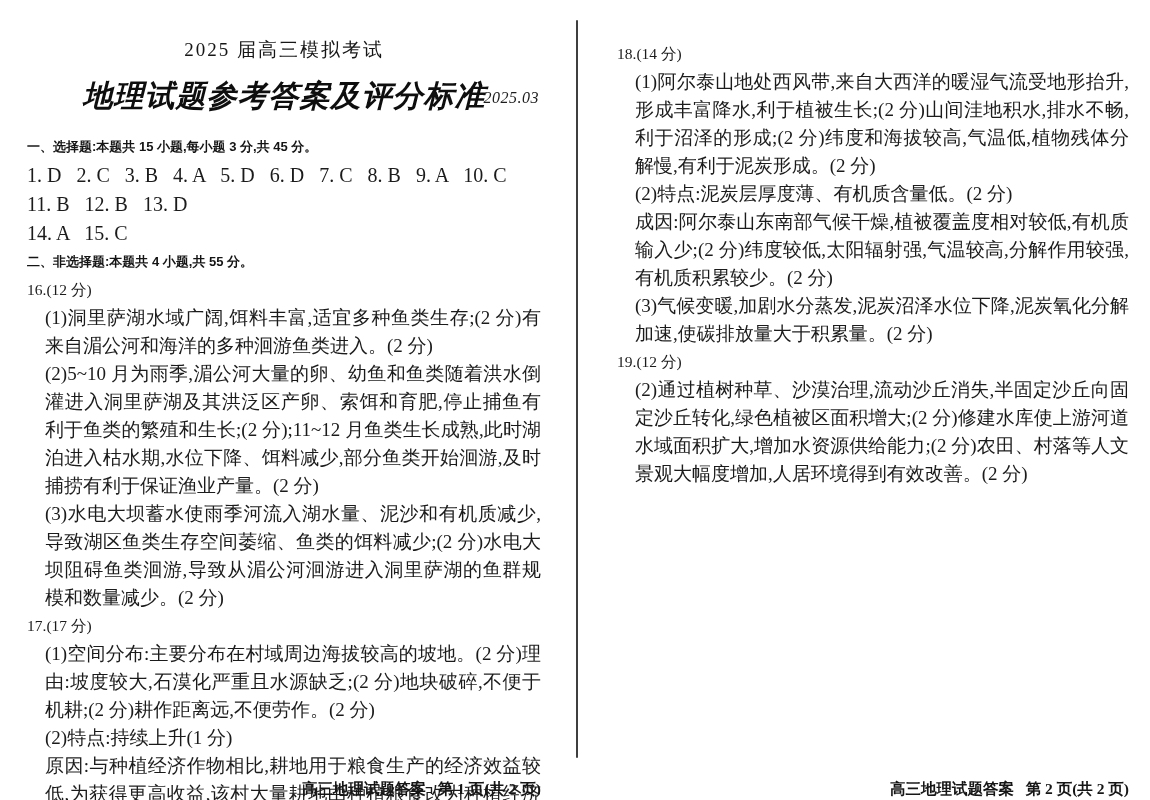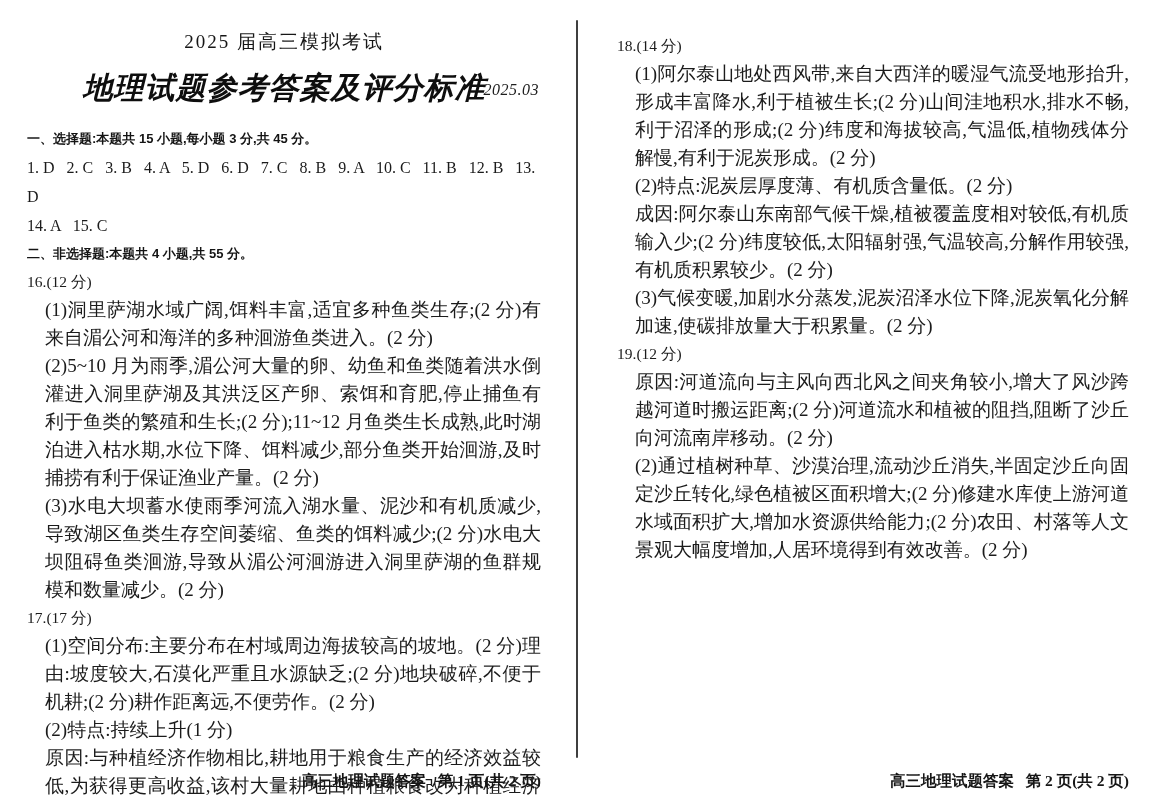--- a/index.html
+++ b/index.html
@@ -2,21 +2,21 @@
 <html><head>
 <meta charset="utf-8">
 <style>
   html,body{margin:0;padding:0;}
   body{
     width:1150px;height:800px;
     background:#ffffff;color:#1d1d1d;
     font-family:"Liberation Serif","DejaVu Serif",serif;
     position:relative;overflow:hidden;
   }
-  .col{position:absolute;top:8px;height:628px;}
+  .col{position:absolute;top:16px;height:628px;}
   .col-left{left:27px;width:514px;}
   .col-right{left:617px;width:512px;}
   .divider{
     position:absolute;left:576px;top:20px;width:2px;height:738px;
     background:#3f3f3f;border-radius:1px;
   }
   .subtitle{
     margin-top:22px;text-align:center;
     font-size:19px;letter-spacing:2px;color:#161616;
     line-height:24px;
@@ -30,21 +30,21 @@
   .exam-date{
     position:absolute;right:2px;bottom:3px;
     font-size:16px;color:#1d1d1d;letter-spacing:0.5px;
   }
   .sec-head{
     font-family:"Liberation Sans","DejaVu Sans",sans-serif;
     font-weight:700;font-size:13px;line-height:28px;
     white-space:pre-wrap;color:#141414;
   }
   .sec-head.first{margin-top:12px;}
-  .mc-line{font-size:16px;line-height:29px;white-space:pre-wrap;color:#1b1b1b;}
+  .mc-line{font-size:20px;line-height:29px;white-space:pre-wrap;color:#1b1b1b;}
   .qnum{font-size:15.5px;line-height:28px;color:#1b1b1b;}
   .qnum.page-top{padding-top:24px;}
   .ans{
     margin:0;padding-left:18px;
     font-size:19px;line-height:28px;
     text-align:justify;color:#1b1b1b;
   }
   .footer{
     position:absolute;top:763px;left:0;right:0;
     text-align:right;font-size:15.5px;font-weight:600;
@@ -92,18 +92,17 @@
   <div>
     <div class="qnum page-top">18.(14 分)</div>
     <p class="ans">(1)阿尔泰山地处西风带,来自大西洋的暖湿气流受地形抬升,形成丰富降水,利于植被生长;(2 分)山间洼地积水,排水不畅,利于沼泽的形成;(2 分)纬度和海拔较高,气温低,植物残体分解慢,有利于泥炭形成。(2 分)</p>
     <p class="ans">(2)特点:泥炭层厚度薄、有机质含量低。(2 分)</p>
     <p class="ans">成因:阿尔泰山东南部气候干燥,植被覆盖度相对较低,有机质输入少;(2 分)纬度较低,太阳辐射强,气温较高,分解作用较强,有机质积累较少。(2 分)</p>
     <p class="ans">(3)气候变暖,加剧水分蒸发,泥炭沼泽水位下降,泥炭氧化分解加速,使碳排放量大于积累量。(2 分)</p>
   </div>
 
   <div>
     <div class="qnum">19.(12 分)</div>
-    <p class="ans">原因:河道流向与主风向西北风之间夹角较小,增大了风沙跨越河道时搬运距离;(2 分)河道流水和植被的阻挡,阻断了沙丘向河流南岸移动。(2 分)</p>
     <p class="ans">(2)通过植树种草、沙漠治理,流动沙丘消失,半固定沙丘向固定沙丘转化,绿色植被区面积增大;(2 分)修建水库使上游河道水域面积扩大,增加水资源供给能力;(2 分)农田、村落等人文景观大幅度增加,人居环境得到有效改善。(2 分)</p>
   </div>
 
   <div class="footer">高三地理试题答案   第 2 页(共 2 页)</div>
 </div>
 
 </body></html>

